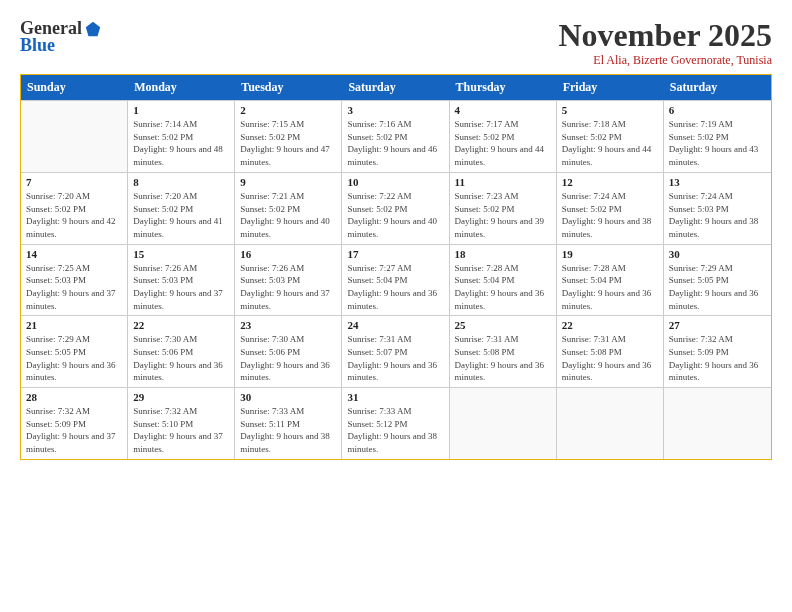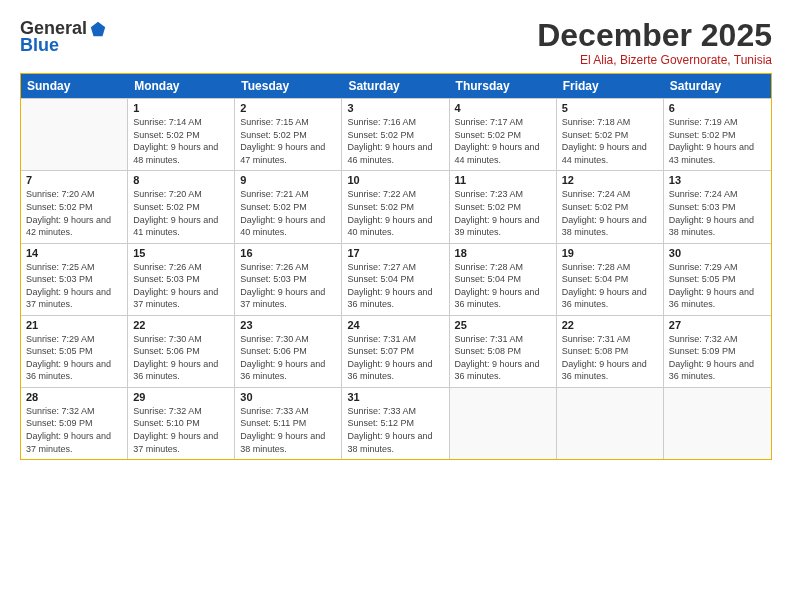--- a/index.html
+++ b/index.html
@@ -9,20 +9,21 @@
       width: 792px;
       height: 612px;
       overflow: hidden;
     }
     .page {
       width: 792px;
       height: 472px;
       padding: 18px 20px 12px 20px;
       display: flex;
       flex-direction: column;
+      font-family: Liberation Serif, serif;
     }
     .header {
       display: flex;
       align-items: flex-start;
       justify-content: space-between;
       margin-bottom: 6px;
     }
     .logo {
       display: flex;
       flex-direction: column;
@@ -114,21 +115,21 @@
     <div class="logo">
       <div class="logo-text">
         <span class="logo-general">General</span>
         <svg class="logo-icon" viewBox="0 0 20 20">
           <polygon points="10,2 18,8 15,18 5,18 2,8" fill="#1565c0"></polygon>
         </svg>
       </div>
       <div style="font-size:18px;font-weight:bold;color:#1565c0;margin-top:-4px;">Blue</div>
     </div>
     <div class="title-block">
-      <div class="main-title">December 2025</div>
+      <div class="main-title">November 2025</div>
       <div class="subtitle">El Alia, Bizerte Governorate, Tunisia</div>
     </div>
   </div>
 
   <div class="calendar">
     <div class="cal-header-row">
     <div class="cal-header-cell">Sunday</div>
         <div class="cal-header-cell">Monday</div>
         <div class="cal-header-cell">Tuesday</div>
         <div class="cal-header-cell">Saturday</div>

